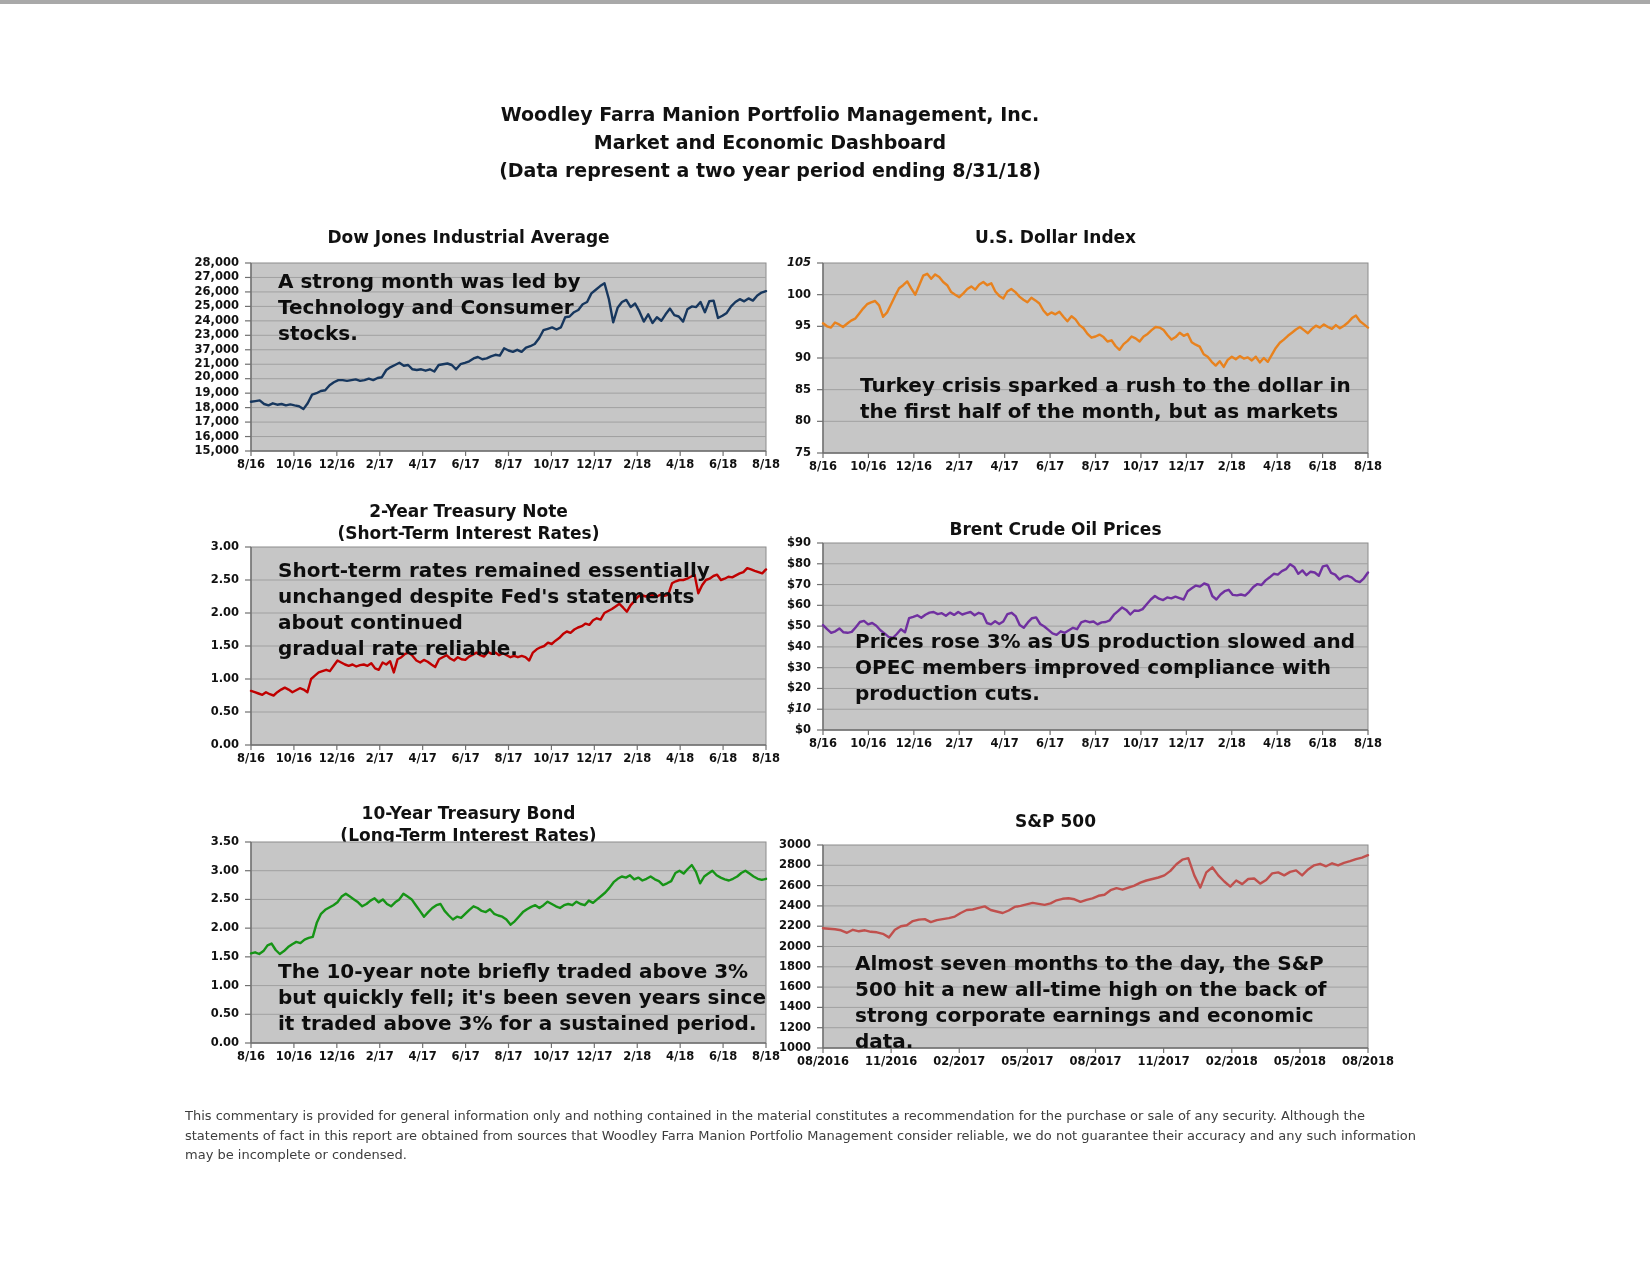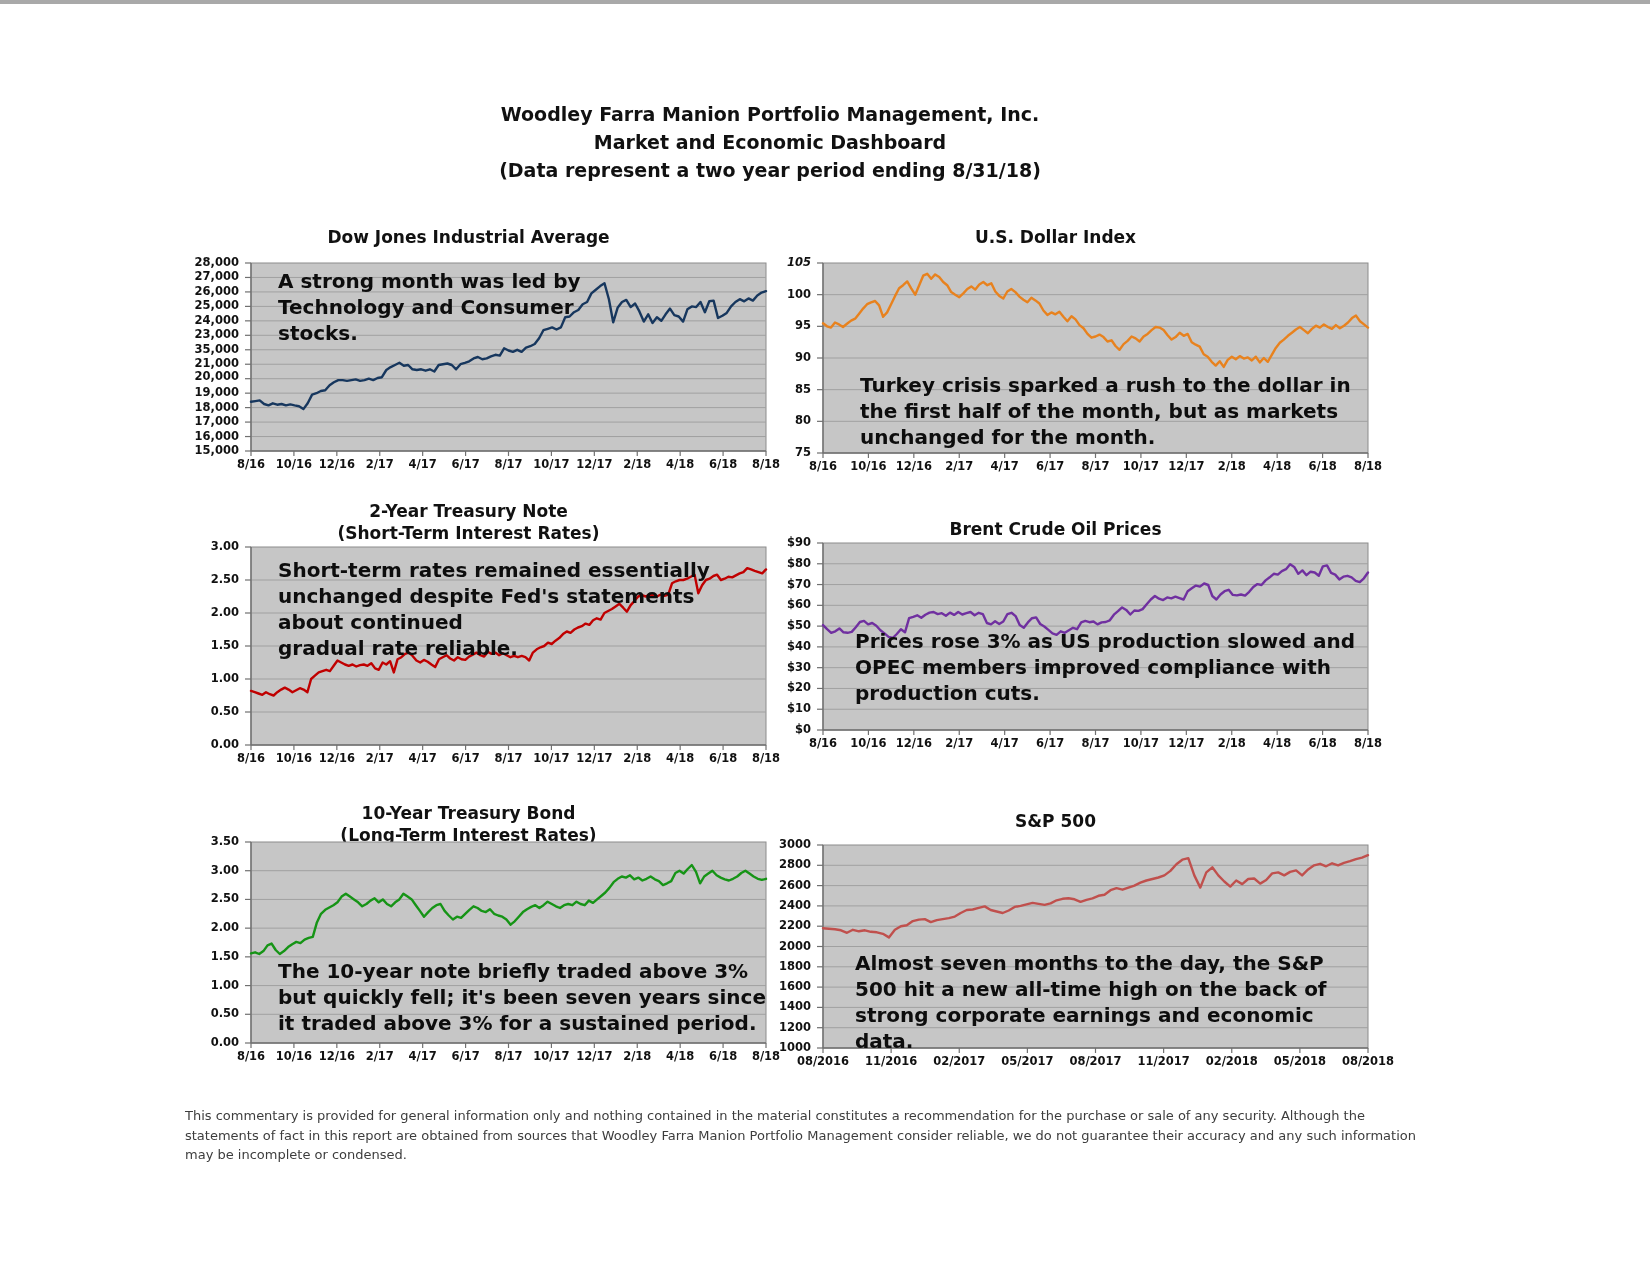--- a/index.html
+++ b/index.html
@@ -41,21 +41,21 @@
   <div id="footer">This commentary is provided for general information only and nothing contained in the material constitutes a recommendation for the purchase or sale of any security. Although the statements of fact in this report are obtained from sources that Woodley Farra Manion Portfolio Management consider reliable, we do not guarantee their accuracy and any such information may be incomplete or condensed.</div>
 <div class="chart-title" style="left: 171px; top: 226px; width: 595px;">
       <div class="chart-title-line">Dow Jones Industrial Average</div>
     </div>
     <div class="y-tick" style="left: 171px; top: 255px; width: 68px;">28,000</div>
     <div class="y-tick" style="left: 171px; top: 269.462px; width: 68px;">27,000</div>
     <div class="y-tick" style="left: 171px; top: 283.923px; width: 68px;">26,000</div>
     <div class="y-tick" style="left: 171px; top: 298.385px; width: 68px;">25,000</div>
     <div class="y-tick" style="left: 171px; top: 312.846px; width: 68px;">24,000</div>
     <div class="y-tick" style="left: 171px; top: 327.308px; width: 68px;">23,000</div>
-    <div class="y-tick" style="left: 171px; top: 341.769px; width: 68px;">35,000</div>
+    <div class="y-tick" style="left: 171px; top: 341.769px; width: 68px;">37,000</div>
     <div class="y-tick" style="left: 171px; top: 356.231px; width: 68px;">21,000</div>
     <div class="y-tick" style="left: 171px; top: 369px; width: 68px;">20,000</div>
     <div class="y-tick" style="left: 171px; top: 385.154px; width: 68px;">19,000</div>
     <div class="y-tick" style="left: 171px; top: 399.615px; width: 68px;">18,000</div>
     <div class="y-tick" style="left: 171px; top: 414.077px; width: 68px;">17,000</div>
     <div class="y-tick" style="left: 171px; top: 428.538px; width: 68px;">16,000</div>
     <div class="y-tick" style="left: 171px; top: 443px; width: 68px;">15,000</div>
     <svg class="plot" width="521" height="196" style="left: 245px; top: 263px;">
       <rect x="6" y="0" width="515" height="188" fill="#c6c6c6" stroke="#8c8c8c" stroke-width="1"></rect>
       <line x1="6" y1="14.461538461538462" x2="521" y2="14.461538461538462" stroke="#a0a0a0" stroke-width="1"></line>
@@ -169,21 +169,20 @@
     <div class="x-tick" style="left: 1060.5px; top: 459px; width: 70px;">8/17</div>
     <div class="x-tick" style="left: 1105.92px; top: 459px; width: 70px;">10/17</div>
     <div class="x-tick" style="left: 1151.33px; top: 459px; width: 70px;">12/17</div>
     <div class="x-tick" style="left: 1196.75px; top: 459px; width: 70px;">2/18</div>
     <div class="x-tick" style="left: 1242.17px; top: 459px; width: 70px;">4/18</div>
     <div class="x-tick" style="left: 1287.58px; top: 459px; width: 70px;">6/18</div>
     <div class="x-tick" style="left: 1333px; top: 459px; width: 70px;">8/18</div>
     <div class="annot" style="left: 840px; top: 372px;">
       <div class="annot-line">Turkey crisis sparked a rush to the dollar in</div>
       <div class="annot-line">the first half of the month, but as markets</div>
-      <div class="annot-line">unchanged for the month.</div>
     </div>
     <div class="chart-title" style="left: 171px; top: 500px; width: 595px;">
       <div class="chart-title-line">2-Year Treasury Note</div>
       <div class="chart-title-line">(Short-Term Interest Rates)</div>
     </div>
     <div class="y-tick" style="left: 171px; top: 539px; width: 68px;">3.00</div>
     <div class="y-tick" style="left: 171px; top: 572px; width: 68px;">2.50</div>
     <div class="y-tick" style="left: 171px; top: 605px; width: 68px;">2.00</div>
     <div class="y-tick" style="left: 171px; top: 638px; width: 68px;">1.50</div>
     <div class="y-tick" style="left: 171px; top: 671px; width: 68px;">1.00</div>
@@ -243,21 +242,21 @@
       <div class="chart-title-line">Brent Crude Oil Prices</div>
     </div>
     <div class="y-tick" style="left: 743px; top: 535px; width: 68px;">$90</div>
     <div class="y-tick" style="left: 743px; top: 555.778px; width: 68px;">$80</div>
     <div class="y-tick" style="left: 743px; top: 576.556px; width: 68px;">$70</div>
     <div class="y-tick" style="left: 743px; top: 597.333px; width: 68px;">$60</div>
     <div class="y-tick" style="left: 743px; top: 618.111px; width: 68px;">$50</div>
     <div class="y-tick" style="left: 743px; top: 638.889px; width: 68px;">$40</div>
     <div class="y-tick" style="left: 743px; top: 659.667px; width: 68px;">$30</div>
     <div class="y-tick" style="left: 743px; top: 680.444px; width: 68px;">$20</div>
-    <div class="y-tick" style="left: 743px; top: 701.222px; width: 68px;">$10</div>
+    <div class="y-tick" style="left: 743px; top: 701.222px; width: 68px; font-style: italic;">$10</div>
     <div class="y-tick" style="left: 743px; top: 722px; width: 68px;">$0</div>
     <svg class="plot" width="551" height="195" style="left: 817px; top: 543px;">
       <rect x="6" y="0" width="545" height="187" fill="#c6c6c6" stroke="#8c8c8c" stroke-width="1"></rect>
       <line x1="6" y1="20.77777777777778" x2="551" y2="20.77777777777778" stroke="#a0a0a0" stroke-width="1"></line>
       <line x1="6" y1="41.55555555555556" x2="551" y2="41.55555555555556" stroke="#a0a0a0" stroke-width="1"></line>
       <line x1="6" y1="62.333333333333336" x2="551" y2="62.333333333333336" stroke="#a0a0a0" stroke-width="1"></line>
       <line x1="6" y1="83.11111111111111" x2="551" y2="83.11111111111111" stroke="#a0a0a0" stroke-width="1"></line>
       <line x1="6" y1="103.88888888888889" x2="551" y2="103.88888888888889" stroke="#a0a0a0" stroke-width="1"></line>
       <line x1="6" y1="124.66666666666667" x2="551" y2="124.66666666666667" stroke="#a0a0a0" stroke-width="1"></line>
       <line x1="6" y1="145.44444444444446" x2="551" y2="145.44444444444446" stroke="#a0a0a0" stroke-width="1"></line>

